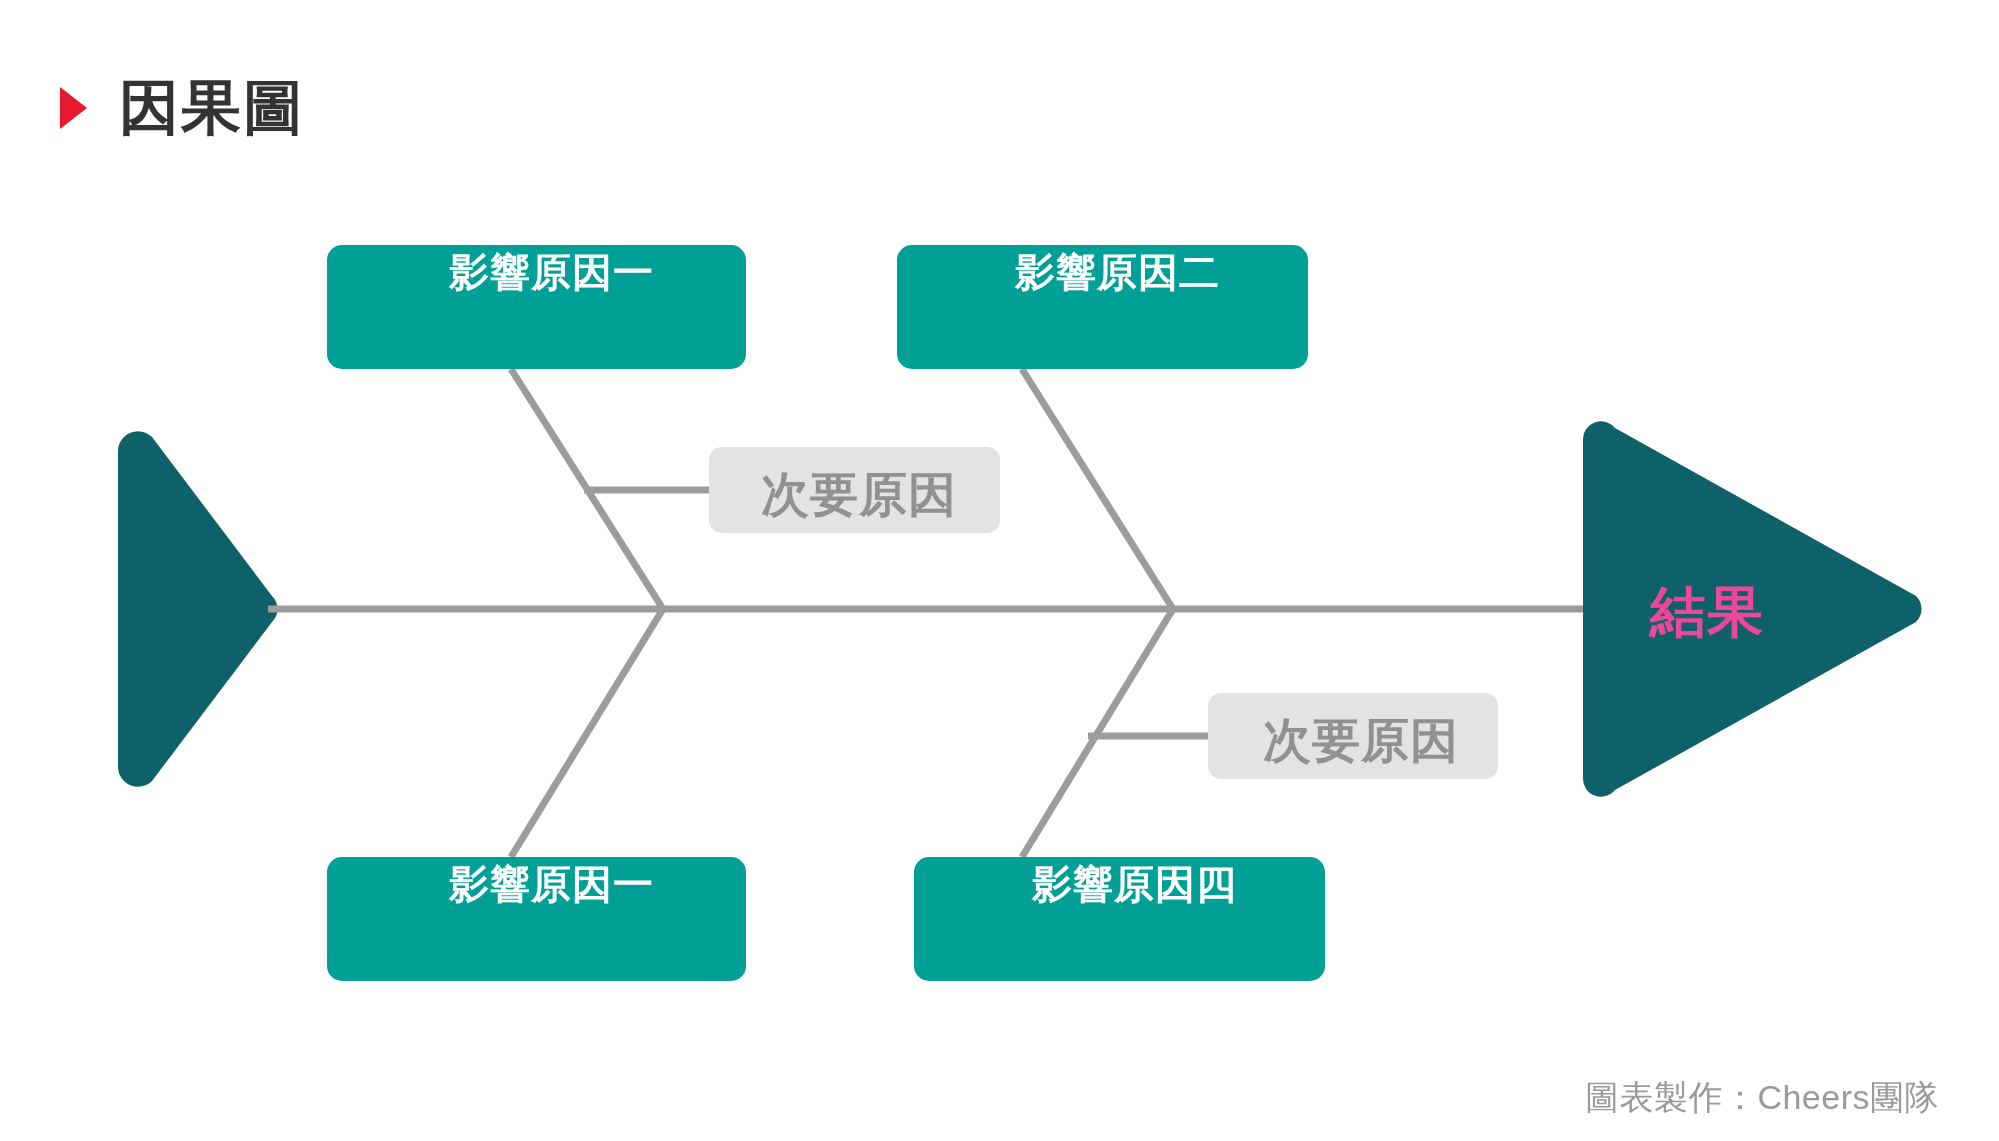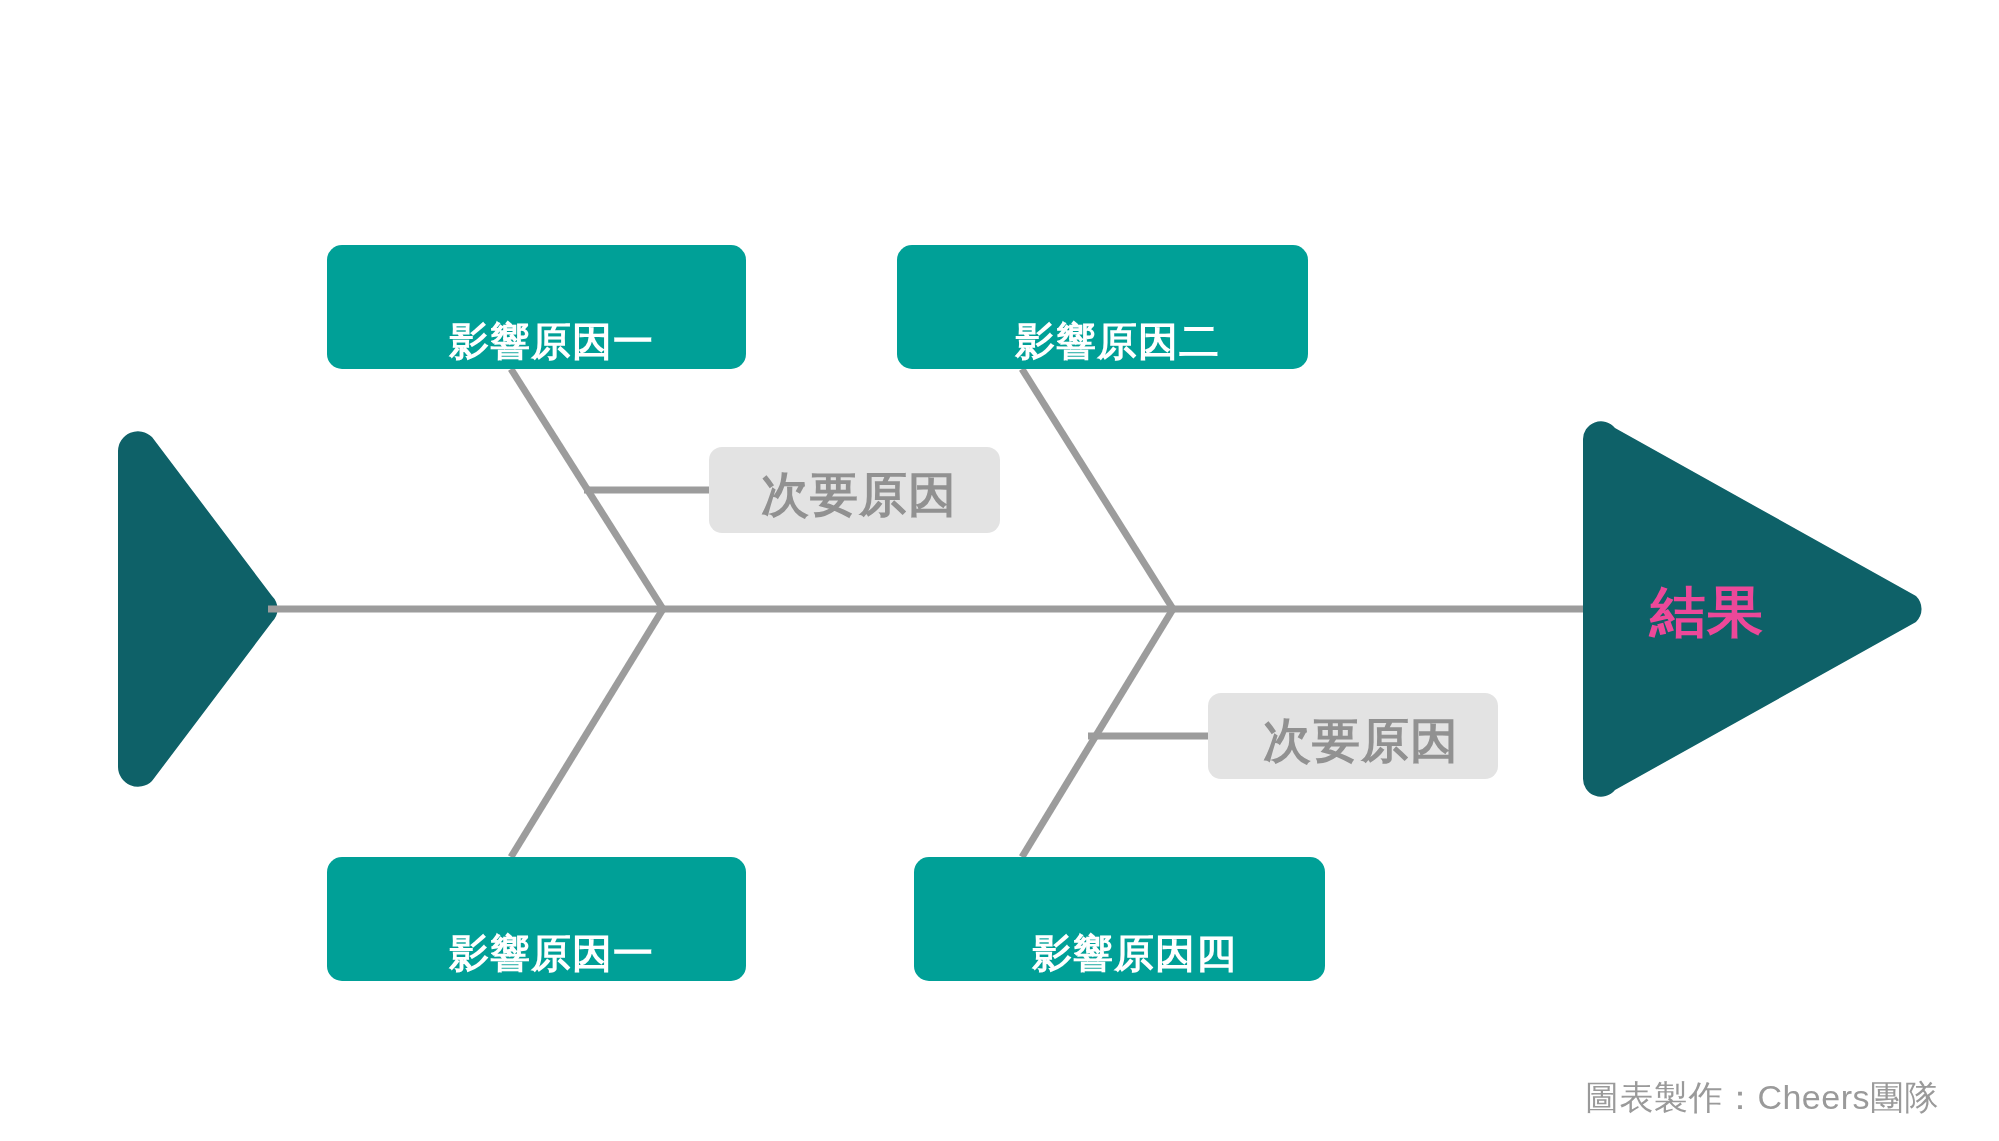--- a/index.html
+++ b/index.html
@@ -52,21 +52,21 @@
     left: 0;
     top: 0;
     width: 1999px;
     height: 1141px;
   }
 
   
   .cause-box {
     position: absolute;
     display: flex;
-    align-items: flex-end;
+    align-items: flex-start;
     justify-content: center;
     border-radius: 15px;
     color: #ffffff;
     font-size: 40px;
     font-weight: bold;
     letter-spacing: 1px;
     white-space: nowrap;
     box-sizing: border-box;
     padding-left: 30px;
   }
@@ -117,20 +117,24 @@
     letter-spacing: 0.5px;
     white-space: nowrap;
     line-height: 1;
   }
 </style>
 </head>
 <body>
 
 <div id="stage">
 
+  <div id="title-row">
+    <div id="title-bullet"></div>
+    <div id="page-title">因果圖</div>
+  </div>
 
   <svg id="skeleton" viewBox="0 0 1999 1141">
 
     <path id="tail-arrow" d="M 118 451
              A 20 20 0 0 1 152 437
              L 272 596
              A 18 18 0 0 1 272 622
              L 152 781
              A 20 20 0 0 1 118 767
              Z" fill="#0E6168"></path>

